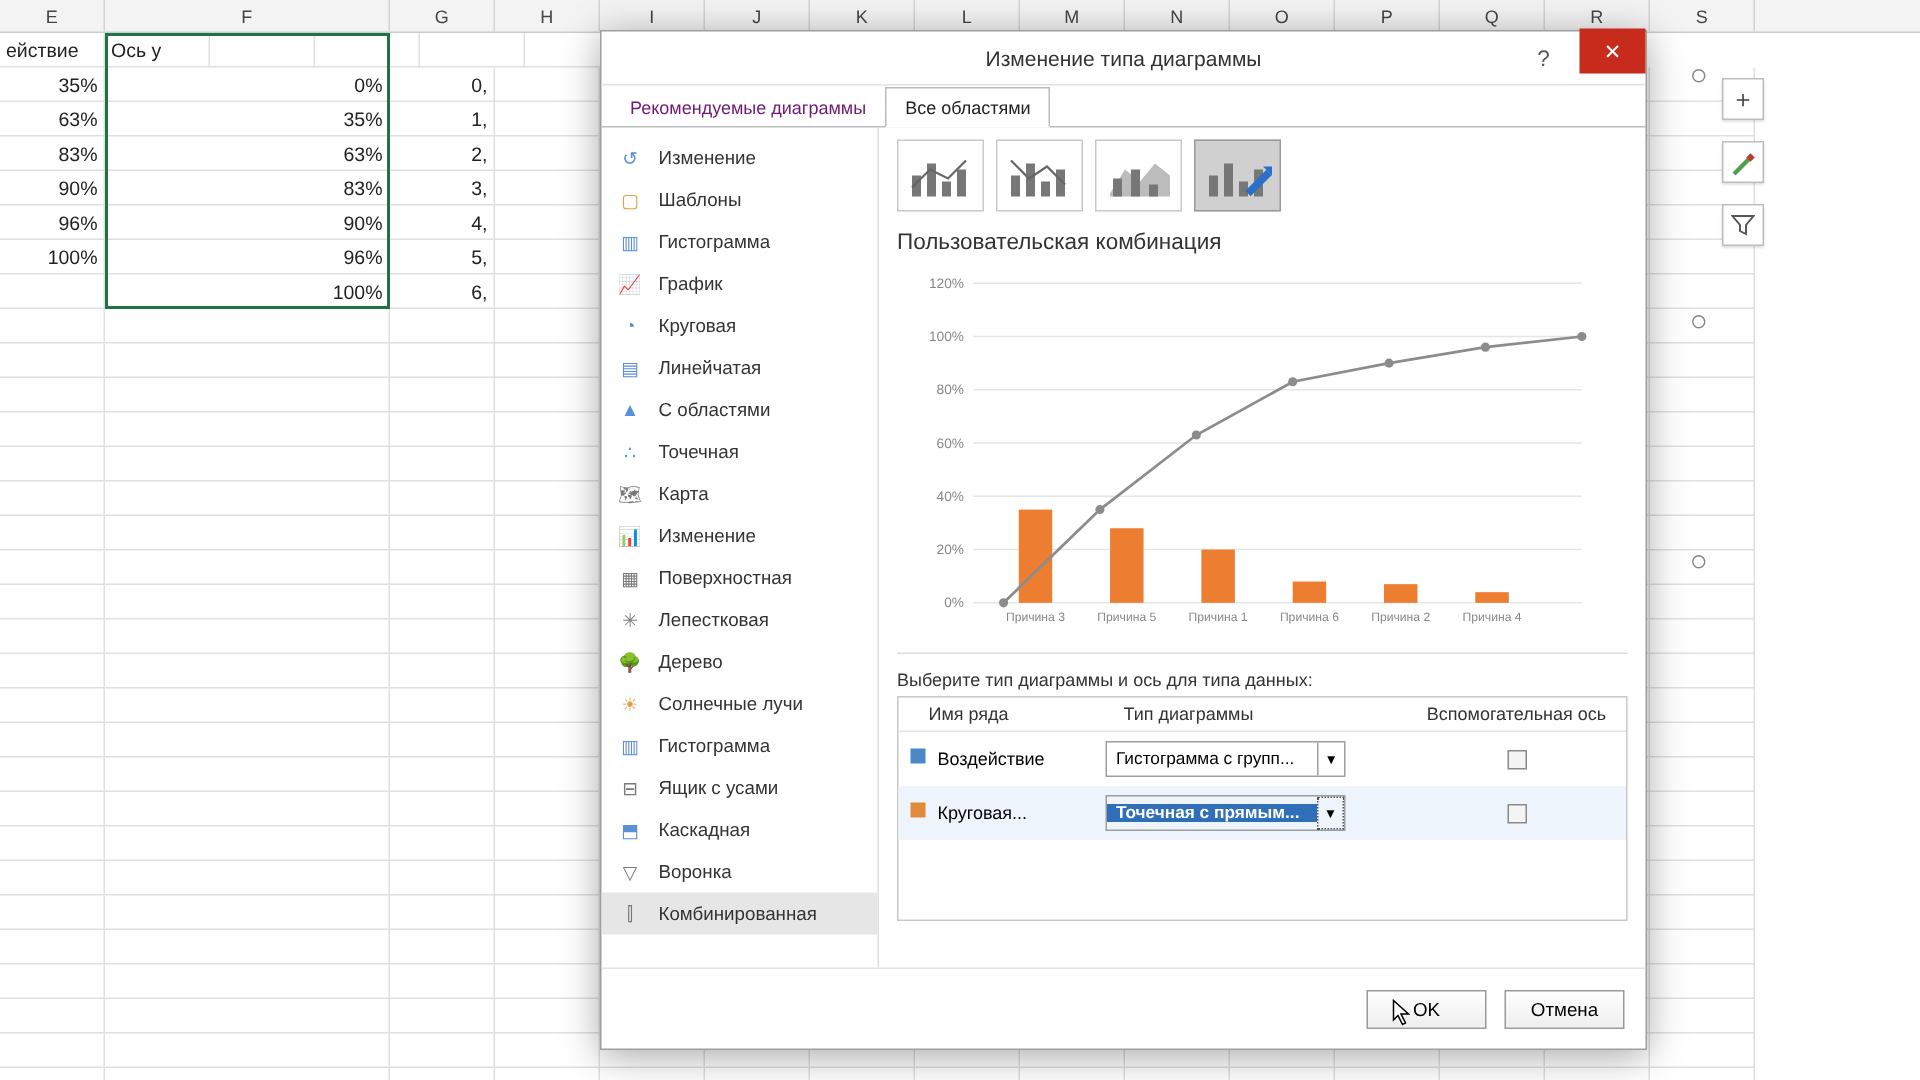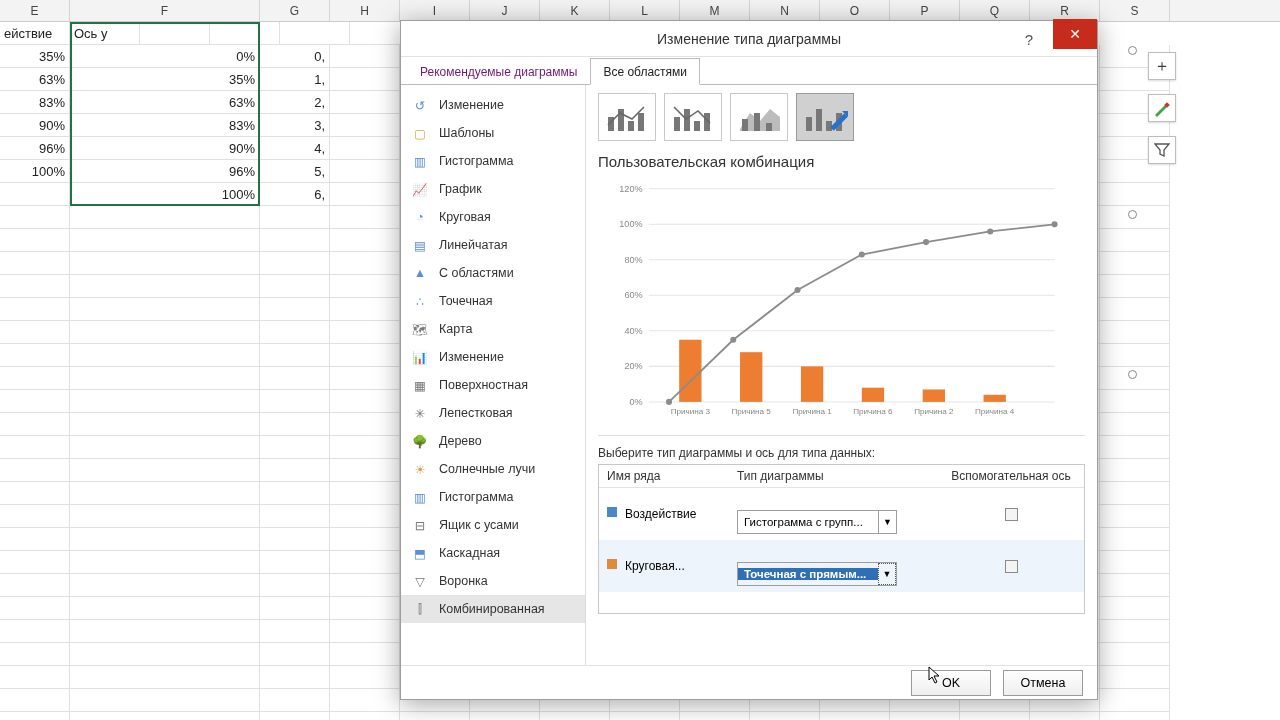--- a/index.html
+++ b/index.html
@@ -38,34 +38,34 @@
 .rightpane { flex:1; padding:8px 12px 0 12px; display:flex; flex-direction:column; }
 .subtypes { display:flex; gap:8px; margin-bottom:6px;}
 .subtype { width:58px; height:48px; border:1px solid #c9c9c9; display:flex; align-items:center; justify-content:center; background:#fff;}
 .subtype.sel { background:#d0d0d0; border-color:#9a9a9a;}
 .subtitle { font-size:15px; color:#333; margin:6px 0 6px 0;}
 .preview { height:260px; border-bottom:1px solid #ddd; position:relative; margin-bottom:6px;}
 .preview svg { width:100%; height:100%; }
 .instr { font-size:12px; color:#333; margin:4px 0;}
 .seriesbox { border:1px solid #c8c8c8; flex:0 0 150px; }
 .shead { display:flex; font-size:12px; color:#333; padding:4px 8px; border-bottom:1px solid #e3e3e3;}
-.shead .c1{width:130px;} .shead .c2{flex:1;} .shead .c3{width:130px; text-align:center;}
+.shead .c1{width:130px;margin-left:12px;} .shead .c2{flex:1;} .shead .c3{width:130px; text-align:center;}
 .srow { display:flex; align-items:center; padding:6px 8px; font-size:12px;}
 .srow.sel { background:#eef4fb;}
 .sq { width:10px; height:10px; margin-right:8px;}
 .srow .c1{width:130px; display:flex; align-items:flex-start;}
-.srow .c2{flex:1;margin-top:16px;}
+.srow .c2{flex:1;}
 .srow .c3{width:130px; display:flex; justify-content:center;}
 .combo { width:160px; height:24px; border:1px solid #9e9e9e; display:flex; align-items:center; font-size:11.5px;}
 .combo span{ flex:1; padding:0 6px; white-space:nowrap; overflow:hidden; text-overflow:ellipsis;}
 .combo .dd{ width:18px; height:100%; border-left:1px solid #9e9e9e; display:flex; align-items:center; justify-content:center; font-size:9px;}
 .combo.hi span{ background:#2f6fb7; color:#fff;font-weight:bold; }
 .combo.hi .dd{ border:1px dotted #555; }
 .chk { width:13px; height:13px; border:1px solid #8a8a8a; background:#f4f4f4;}
-.footer { height:34px; display:flex; align-items:center; justify-content:flex-end; gap:12px; padding:0 14px; border-top:1px solid #e3e3e3;}
+.footer { height:54px; display:flex; align-items:center; justify-content:flex-end; gap:12px; padding:0 14px; border-top:1px solid #e3e3e3;}
 .btn { min-width:80px; height:26px; border:1px solid #9a9a9a; background:linear-gradient(#fefefe,#efefef); font-size:12.5px; display:flex; align-items:center; justify-content:center; }
 .cursor { position:absolute; width:14px; height:18px; pointer-events:none;}
 </style>
 </head>
 <body>
 
 <div class="sheet">
   <div class="col-headers">
     <div class="colE">E</div>
     <div class="colF">F</div>

